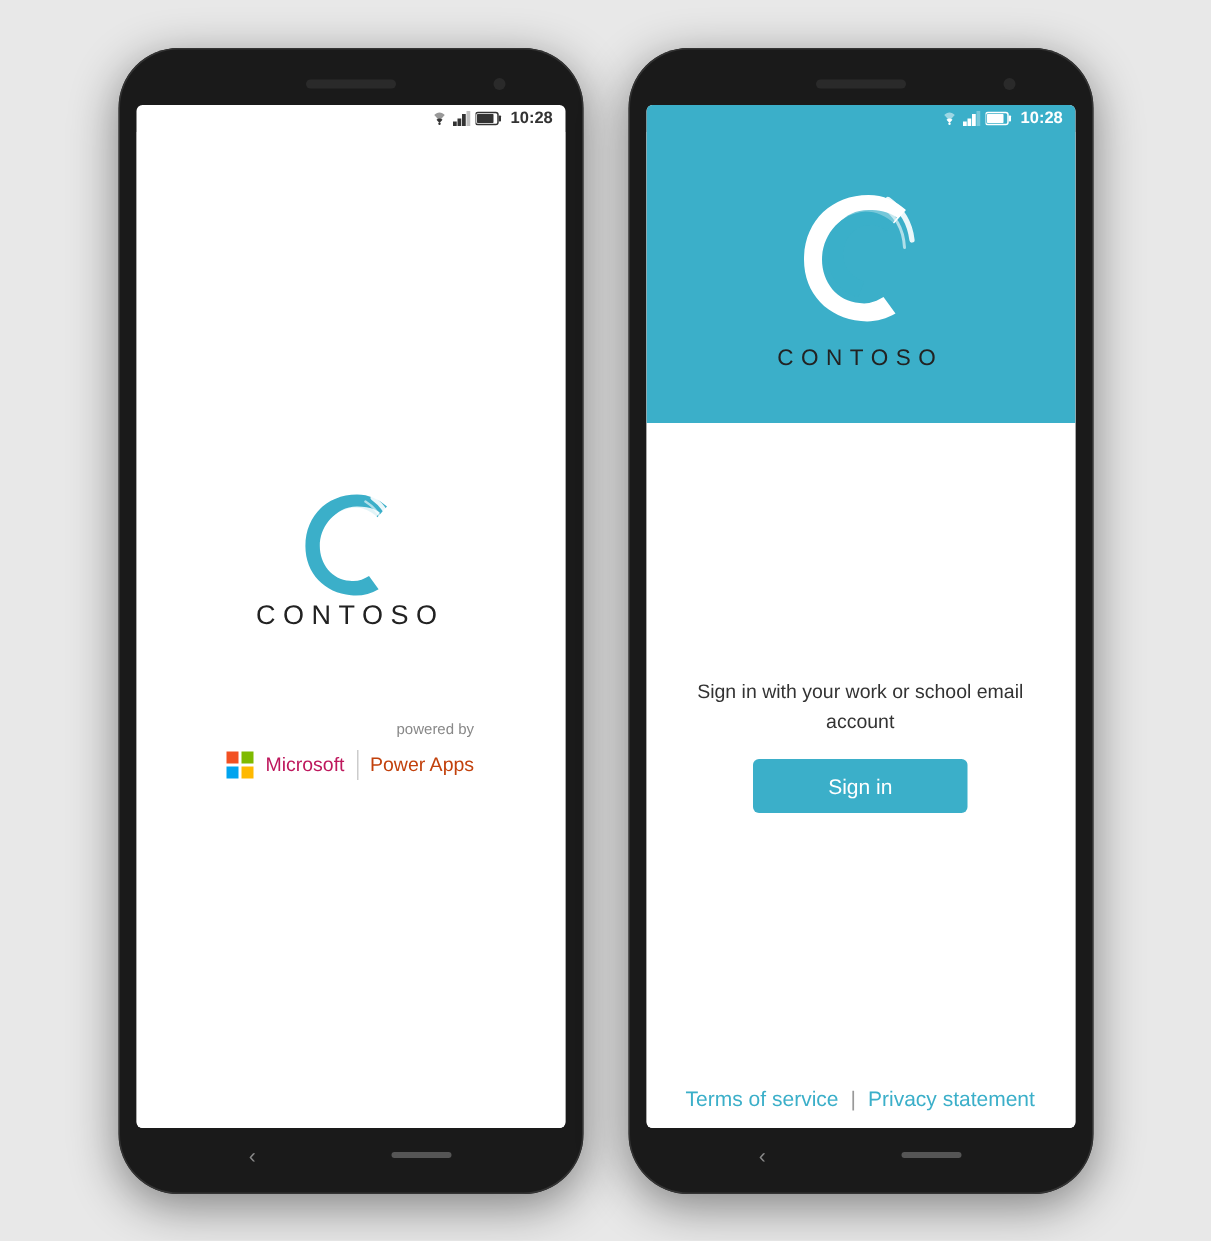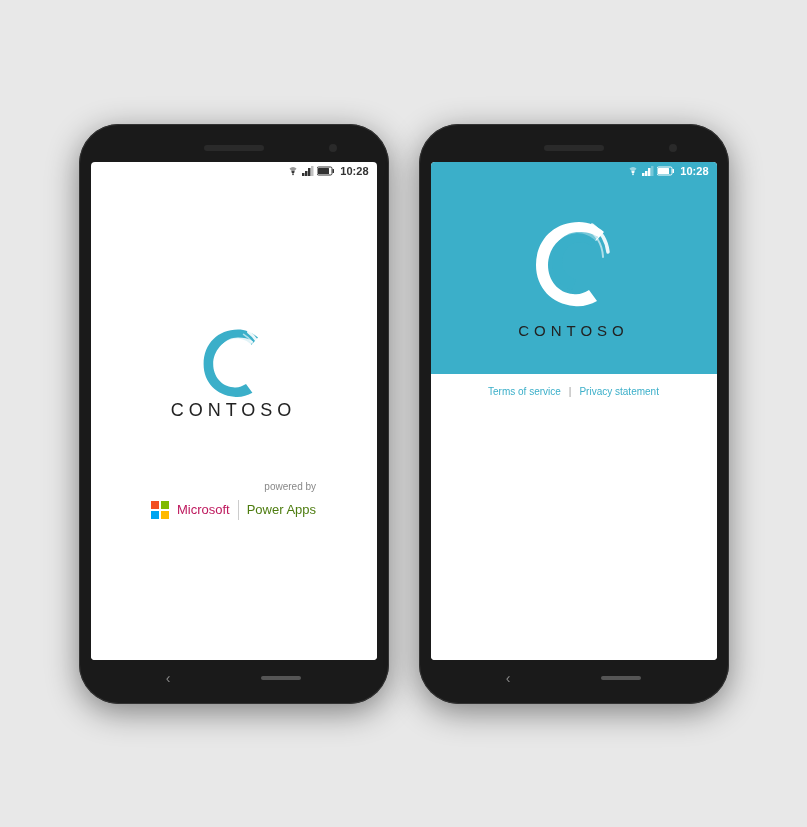--- a/index.html
+++ b/index.html
@@ -10,21 +10,21 @@
       display: flex;
       align-items: center;
       justify-content: center;
       gap: 30px;
       font-family: 'Segoe UI', Arial, sans-serif;
     }
 
     
     .phone {
       width: 310px;
-      height: 580px;
+      height: 764px;
       background: #1a1a1a;
       border-radius: 40px;
       padding: 12px;
       box-shadow: 0 8px 32px rgba(0,0,0,0.45), inset 0 0 0 1px #333;
       position: relative;
       display: flex;
       flex-direction: column;
     }
 
     
@@ -163,21 +163,21 @@
     }
 
     .ms-label {
       font-size: 13px;
       color: #be185d;
       font-weight: 400;
     }
 
     .pa-label {
       font-size: 13px;
-      color: #4d7c0f;
+      color: #c2410c;
       font-weight: 400;
     }
 
     
     .signin-screen {
       flex: 1;
       display: flex;
       flex-direction: column;
       background: #fff;
     }
@@ -224,21 +224,21 @@
       font-size: 14px;
       cursor: pointer;
       font-weight: 400;
     }
 
     .signin-footer {
       padding: 12px;
       display: flex;
       justify-content: center;
       gap: 8px;
-      font-size: 10px;
+      font-size: 14px;
       color: #3bafc9;
     }
 
     .footer-link {
       color: #3bafc9;
       text-decoration: none;
       cursor: pointer;
     }
 
     .footer-separator {
@@ -362,20 +362,24 @@
       <div class="signin-header">
         <svg class="contoso-c-logo-lg" viewBox="0 0 100 100">
           <path d="M55 12 C30 12, 12 30, 12 55 C12 78, 28 94, 50 96 C58 97, 66 95, 73 91 L65 80 C60 83, 55 85, 49 84 C34 83, 24 70, 24 55 C24 39, 36 24, 53 23 C60 23, 67 26, 72 31 L80 22 C73 16, 65 12, 55 12 Z" fill="white"></path>
           <path d="M55 22 C38 22, 28 36, 28 52 C28 66, 36 77, 48 80 L52 70 C44 67, 38 60, 38 52 C38 42, 45 32, 56 32 C60 32, 64 33, 67 36 L74 27 C68 23, 62 22, 55 22 Z" fill="#3bafc9" opacity="0.7"></path>
           <path d="M68 15 Q82 25, 84 42" stroke="white" stroke-width="3.5" fill="none" stroke-linecap="round" opacity="0.9"></path>
           <path d="M62 18 Q78 28, 79 47" stroke="white" stroke-width="2" fill="none" stroke-linecap="round" opacity="0.6"></path>
         </svg>
         <div class="contoso-name" style="color:#222;margin-bottom:0;font-size:15px;letter-spacing:5px;font-weight:300;">CONTOSO</div>
       </div>
 
+      <div class="signin-body">
+        <div class="signin-prompt">Sign in with your work or school email account</div>
+        <button class="signin-btn">Sign in</button>
+      </div>
 
       <div class="signin-footer">
         <a class="footer-link">Terms of service</a>
         <span class="footer-separator">|</span>
         <a class="footer-link">Privacy statement</a>
       </div>
     </div>
   </div>
 
   <div class="phone-bottom-bar">

